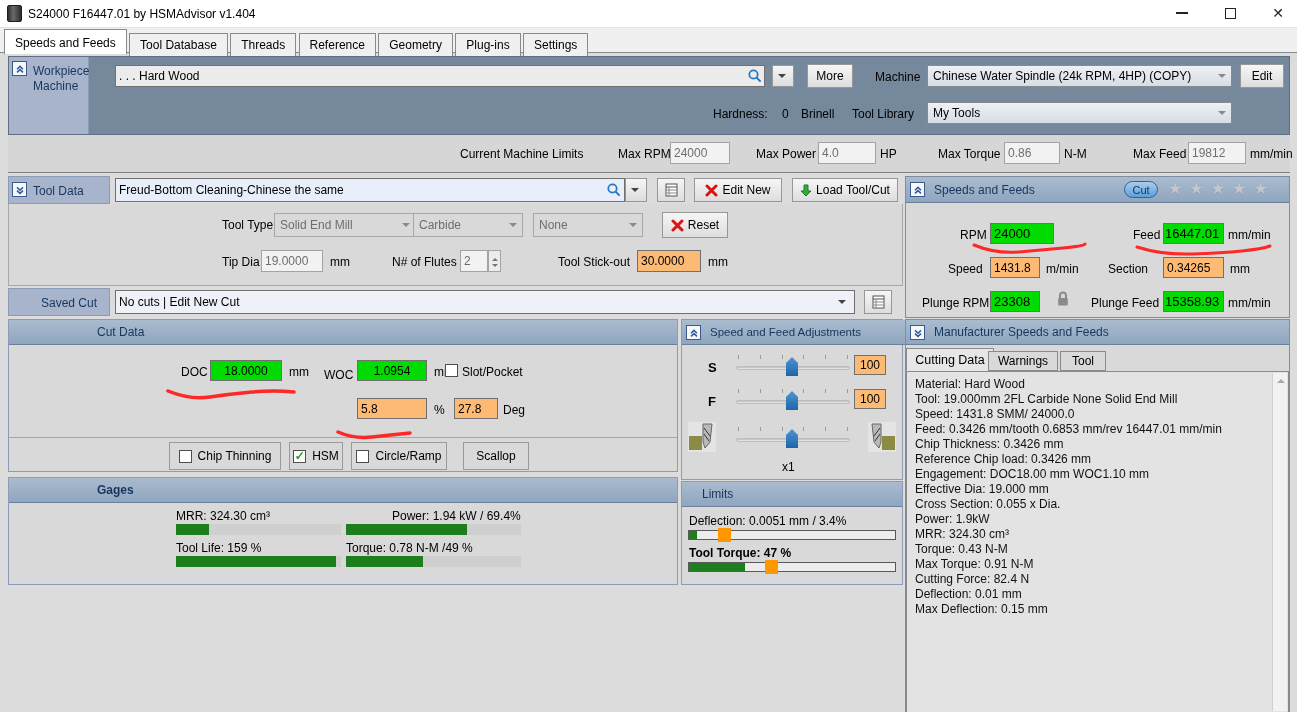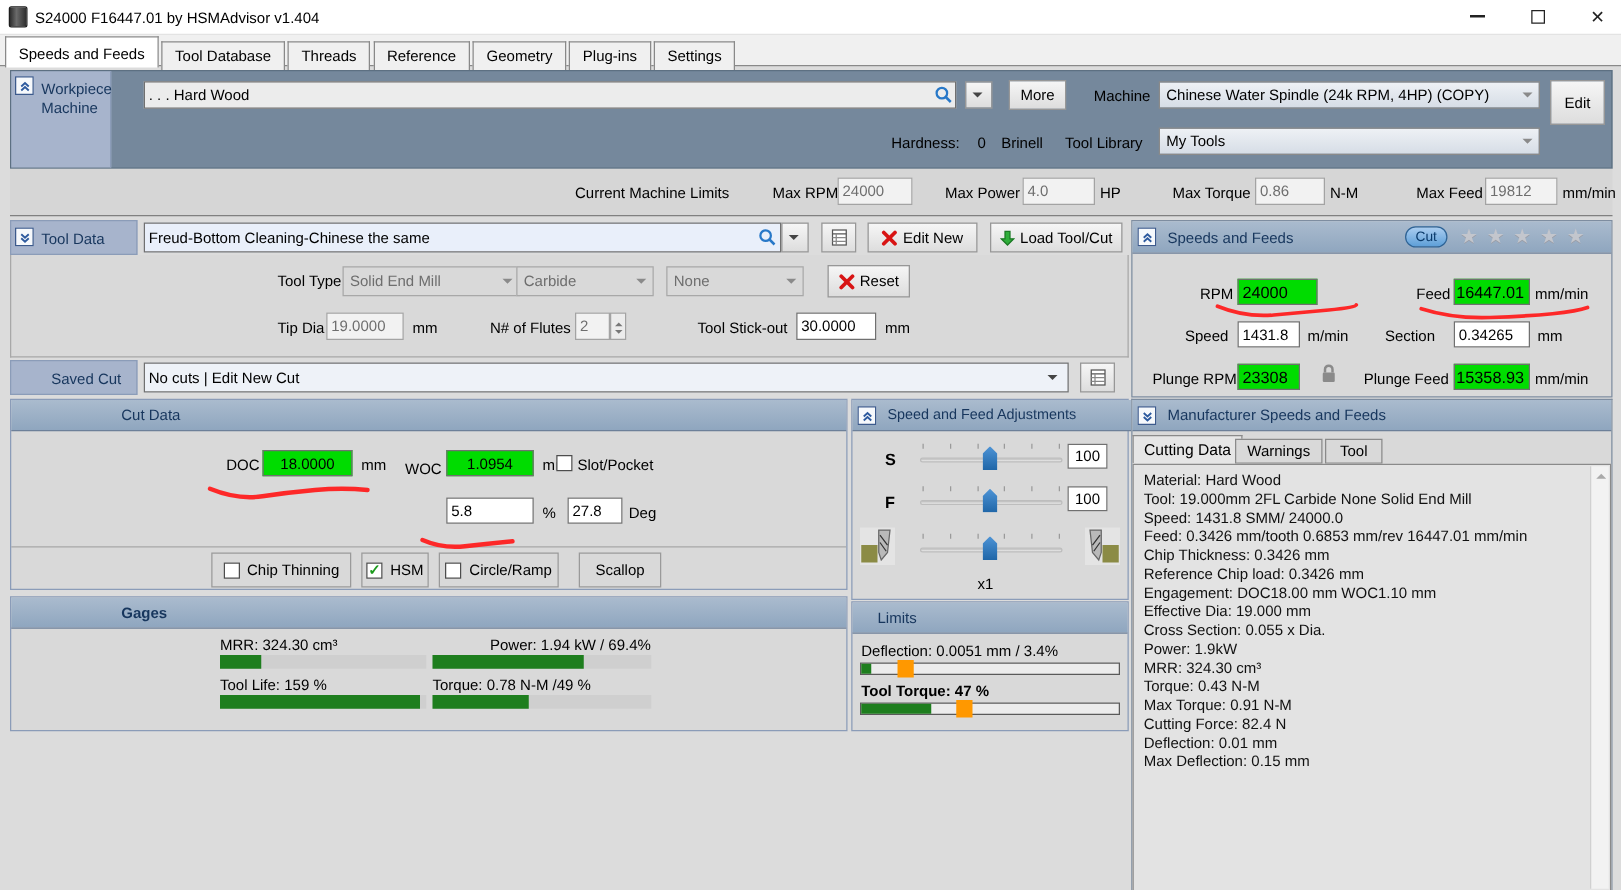--- a/index.html
+++ b/index.html
@@ -2,21 +2,21 @@
 <html><head>
 <meta charset="utf-8">
 <style>
   html,body{margin:0;padding:0;background:#f0f0f0;}
   *{box-sizing:border-box;}
   #root{position:relative;width:1297px;height:712px;background:#dcdcdc;
         font-family:"Liberation Sans",sans-serif;font-size:12px;color:#000;overflow:hidden;}
   .abs{position:absolute;}
   .lbl{position:absolute;white-space:nowrap;font-size:12px;color:#000;}
   .navy{color:#17365d;}
-  .fld{position:absolute;background:#ffffff;border:1px solid #707070;font-family:"Liberation Sans",sans-serif;
+  .fld{position:absolute;background:#fdba74;border:1px solid #707070;font-family:"Liberation Sans",sans-serif;
        font-size:12px;color:#000;padding:1px 3px;overflow:hidden;white-space:nowrap;}
   input.fld{outline:none;}
   .grn{background:#00dc00;}
   .dis{color:#6e6e6e;border-color:#a3a3a3;background:#f2f2f2;}
   .hdr{position:absolute;background:linear-gradient(#aabbce,#8fa6bf);border:1px solid #6d8099;
        color:#17365d;display:flex;align-items:center;}
   .leftblock{position:absolute;background:#a7b4cc;border:1px solid #8b9cb8;color:#17365d;}
   .btn{position:absolute;background:linear-gradient(#f6f6f6,#dddddd);border:1px solid #979797;
        display:flex;align-items:center;justify-content:center;font-size:12px;gap:4px;cursor:default;}
   .dd{position:absolute;border:1px solid #8a8a8a;background:linear-gradient(#eef1f5,#d6dde6);
@@ -104,21 +104,21 @@
       <span class="caret" style="right:7px;"></span>
     </div>
     <div class="btn" style="left:798px;top:7px;width:46px;height:24px;">
       <span>More</span>
     </div>
     <div class="lbl" style="left:866px;top:13px;">Machine</div>
     <div class="dd" style="left:918px;top:8px;width:305px;height:22px;">
       <span>Chinese Water Spindle (24k RPM, 4HP) (COPY)</span>
       <span class="caret gray"></span>
     </div>
-    <div class="btn" style="left:1231px;top:7px;width:44px;height:36px;">
+    <div class="btn" style="left:1231px;top:7px;width:44px;height:24px;">
       <span>Edit</span>
     </div>
 
     <div class="lbl" style="left:704px;top:50px;">Hardness:</div>
     <div class="lbl" style="left:773px;top:50px;">0</div>
     <div class="lbl" style="left:792px;top:50px;">Brinell</div>
     <div class="lbl" style="left:843px;top:50px;">Tool Library</div>
     <div class="dd" style="left:918px;top:45px;width:305px;height:22px;">
       <span>My Tools</span>
       <span class="caret gray"></span>

